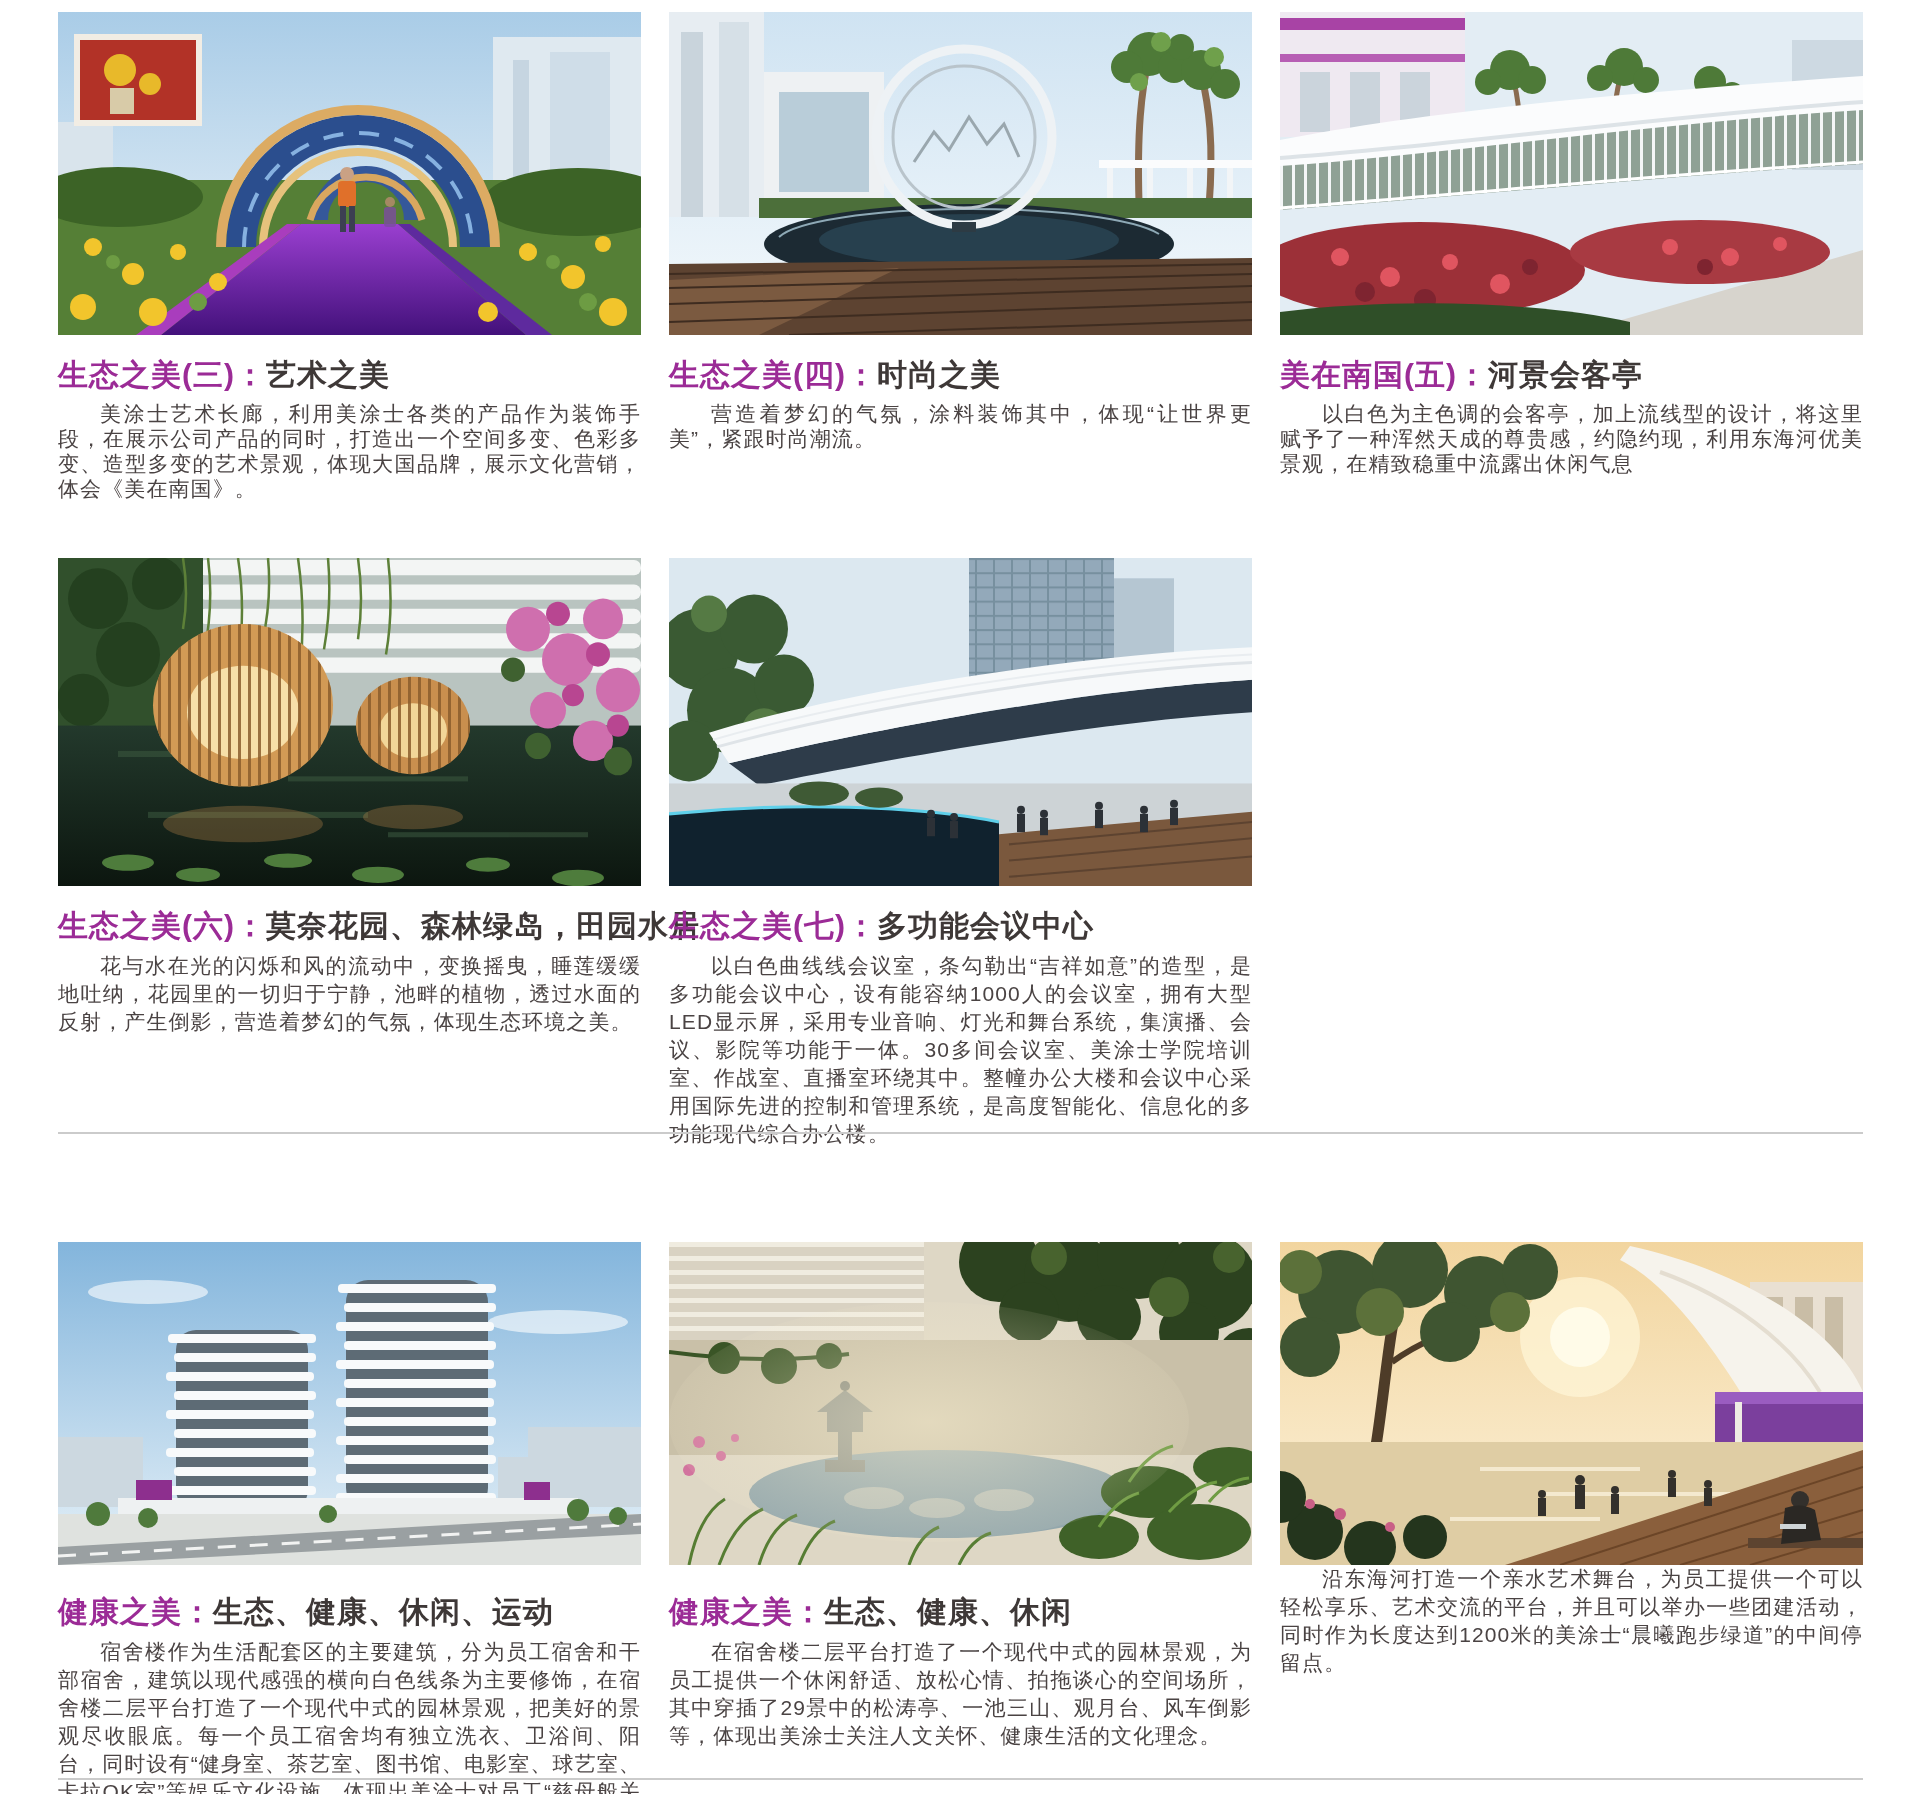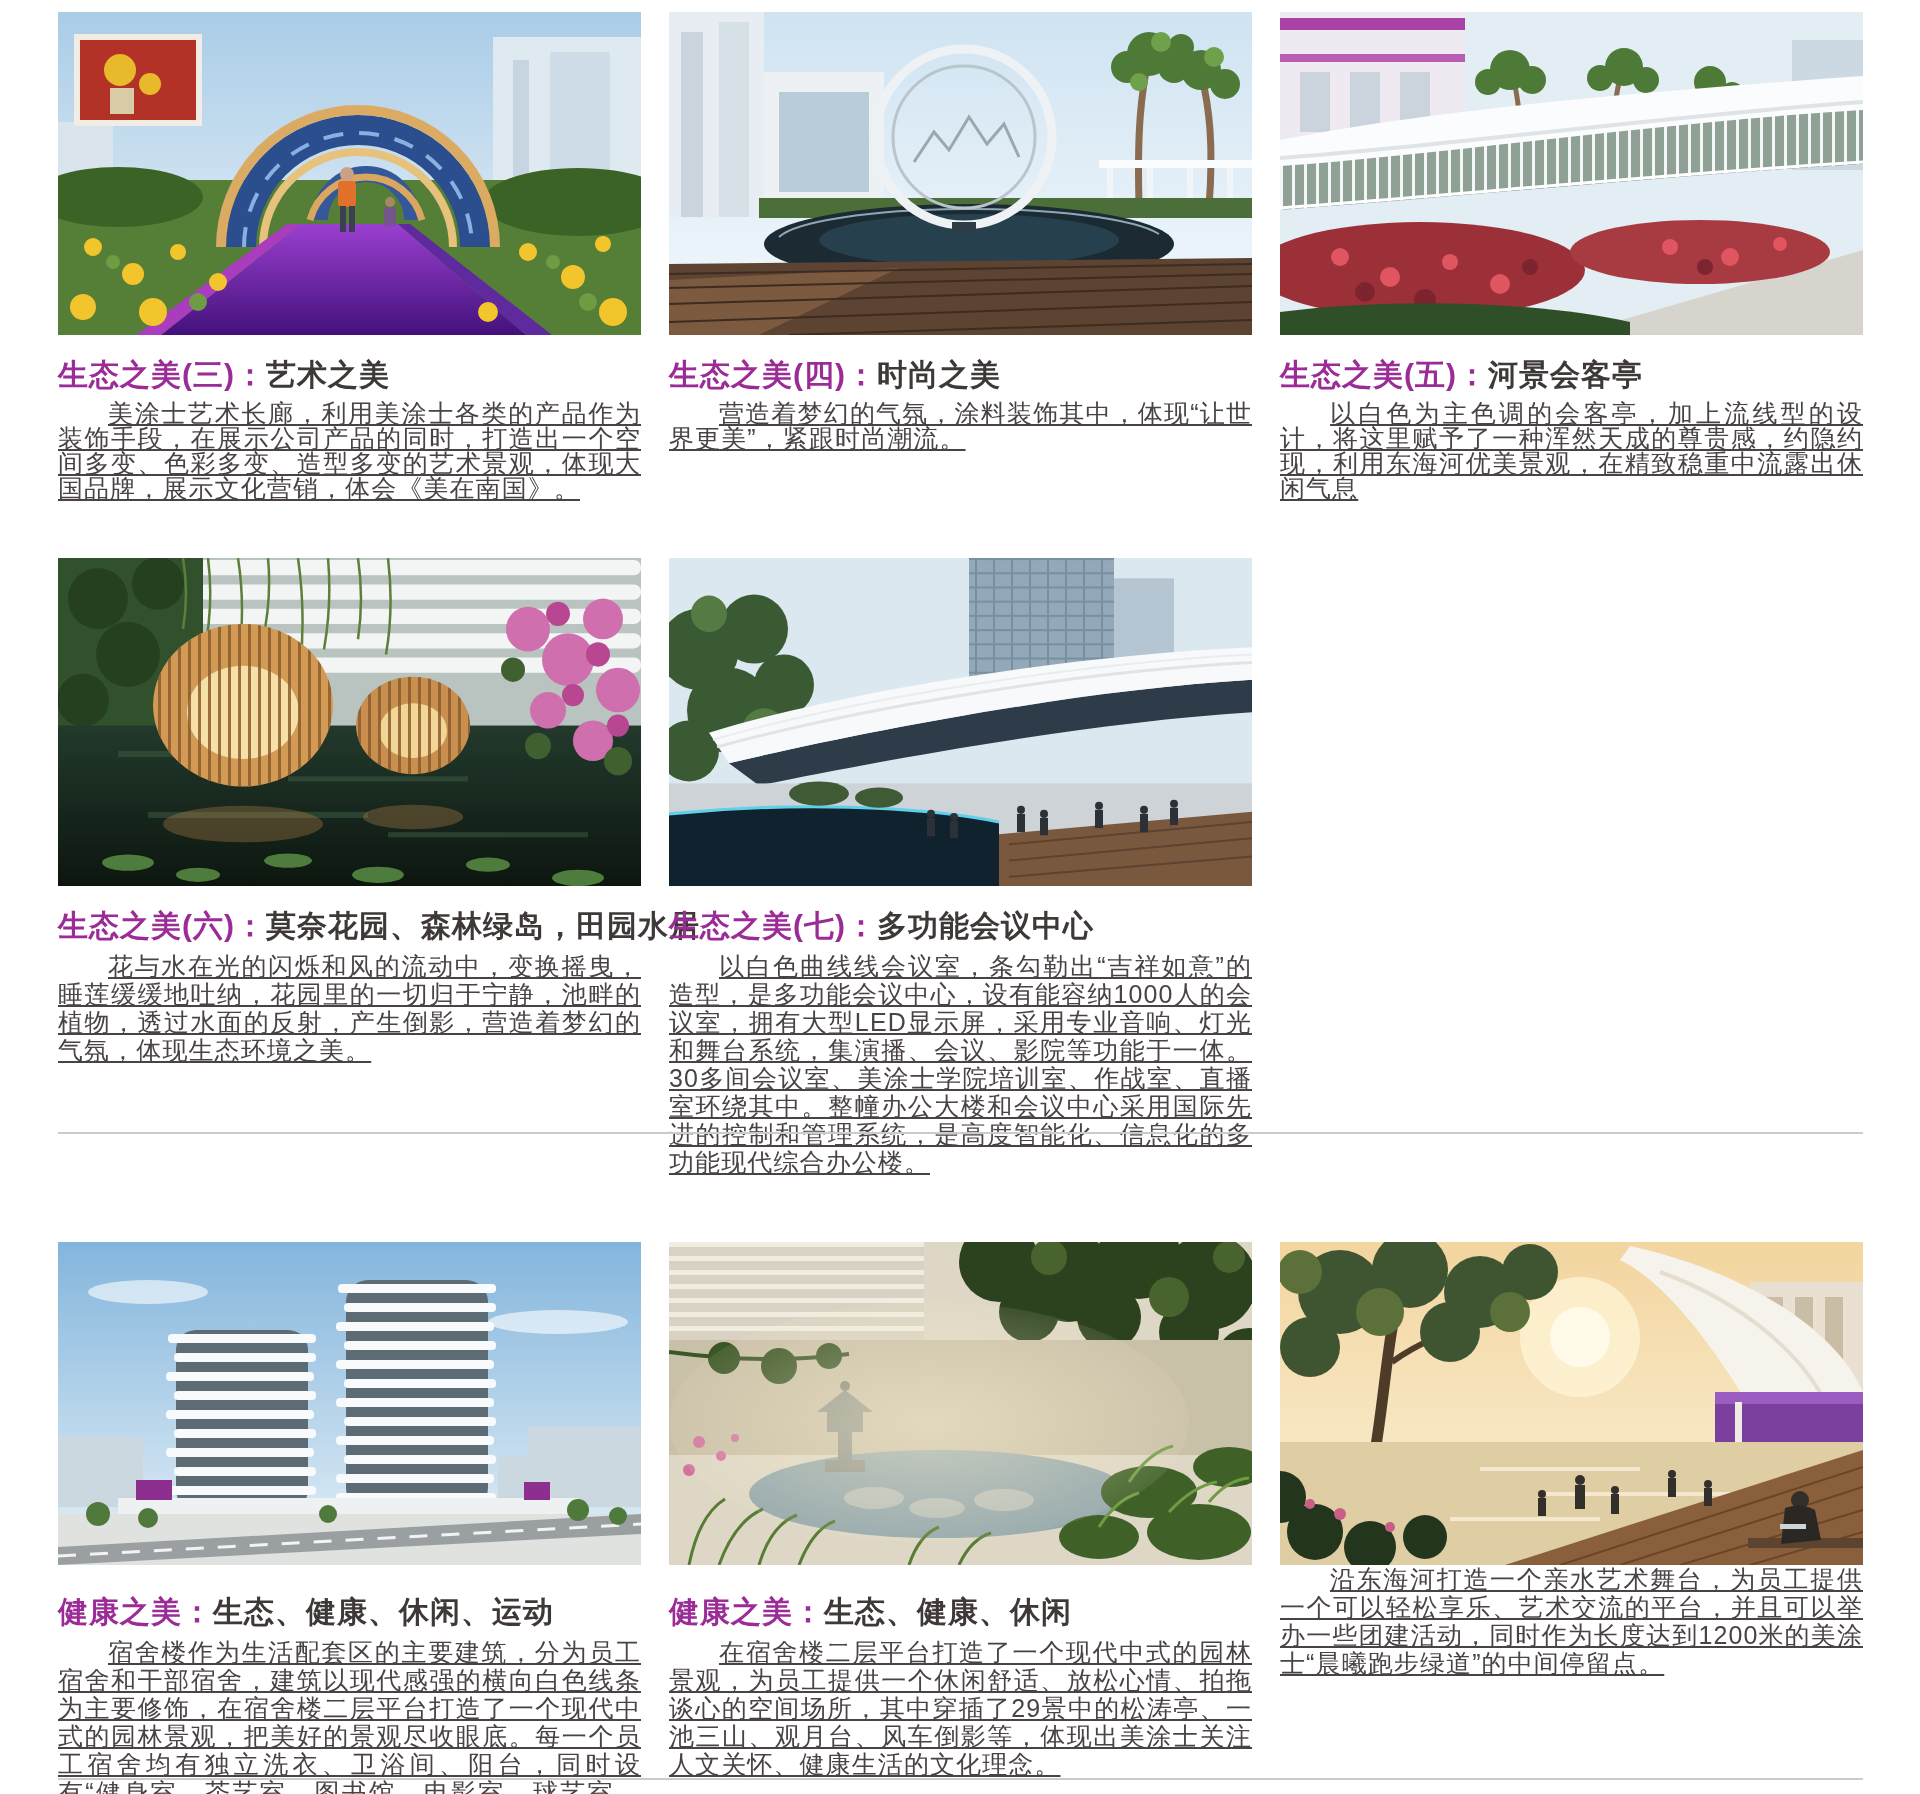--- a/index.html
+++ b/index.html
@@ -13,22 +13,22 @@
   .row2{top:558px;}
   .row3{top:1242px;}
   .photo{width:583px;overflow:hidden;background:#cfdbe4;}
   .row1 .photo,.row3 .photo{height:323px;}
   .row2 .photo{height:328px;}
   .photo svg{display:block;width:100%;height:100%;}
   h2.title{margin:23px 0 9px 0;font-size:30px;line-height:34px;font-weight:bold;
            letter-spacing:1px;color:#3e3837;white-space:nowrap;}
   .row3 h2.title{margin-top:30px;}
   h2.title .hl{color:#9b2b96;}
-  p.body{margin:0;font-size:25px;line-height:28px;color:#4a4343;text-align:justify;
-         text-indent:2em;letter-spacing:1.1px;text-decoration:underline;}
+  p.body{margin:0;font-size:21px;line-height:28px;color:#4a4343;text-align:justify;
+         text-indent:2em;letter-spacing:1.1px;}
   .row1 p.body{line-height:25px;}
   .hr{position:absolute;left:58px;width:1805px;height:2px;background:#cbcbcb;}
   .hr1{top:1132px;}
   .hr2{top:1778px;}
 </style>
 </head>
 <body>
 
 <div class="row row1">
 
@@ -215,21 +215,21 @@
           </g>
         <g fill="#7e2430">
             <circle cx="85" cy="280" r="10"></circle>
             <circle cx="145" cy="288" r="11"></circle>
             <circle cx="250" cy="255" r="8"></circle>
             <circle cx="425" cy="255" r="8"></circle>
           </g>
         <path d="M0 300 C120 285, 260 290, 350 310 L350 323 L0 323 Z" fill="#2f4f28"></path>
       </svg>
     </div>
-    <h2 class="title"><span class="hl">生态之美(五)：</span><span>河景会客亭</span></h2>
+    <h2 class="title"><span class="hl">美在南国(五)：</span><span>河景会客亭</span></h2>
     <p class="body">以白色为主色调的会客亭，加上流线型的设计，将这里赋予了一种浑然天成的尊贵感，约隐约现，利用东海河优美景观，在精致稳重中流露出休闲气息</p>
   </section>
 </div>
 
 <div class="row row2">
 
   <section class="card">
     <div class="photo">
       <svg viewBox="0 0 583 323" preserveAspectRatio="none">
         <defs>

